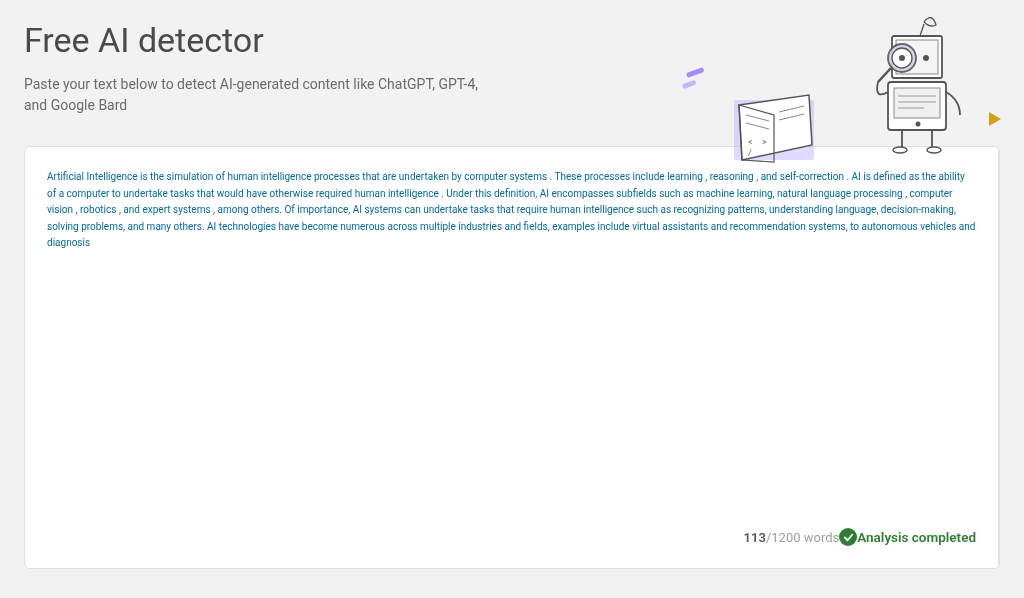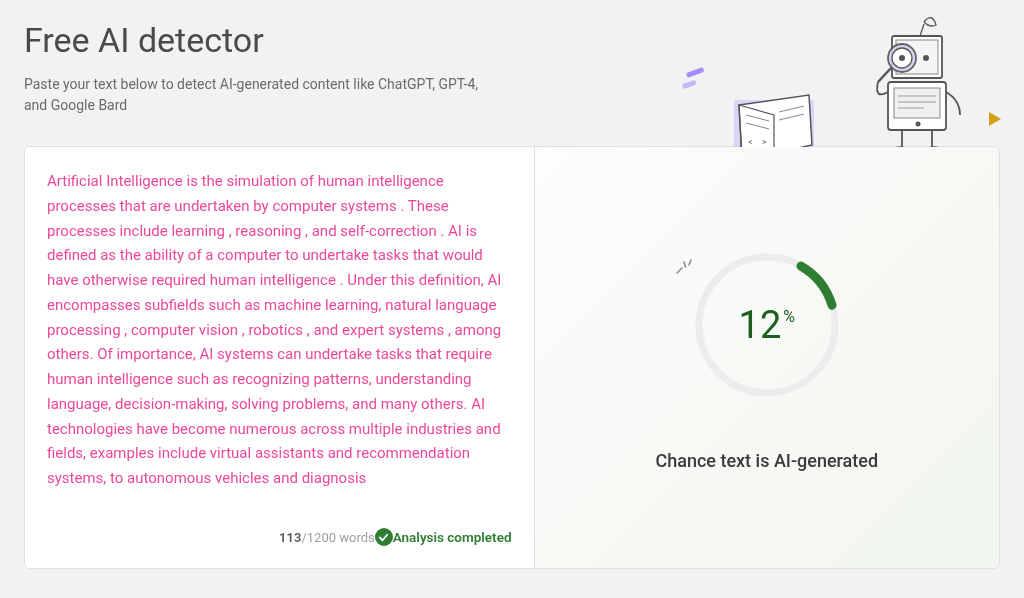--- a/index.html
+++ b/index.html
@@ -58,23 +58,23 @@
       flex: 1;
       padding: 22px;
       border-right: 1px solid #e0e0e0;
       display: flex;
       flex-direction: column;
       background: #fff;
     }
     
     .text-area {
       flex: 1;
-      font-size: 15px;
+      font-size: 10px;
       line-height: 1.65;
-      color: #ec4899;
+      color: #0369a1;
       overflow-y: auto;
     }
     
     .footer-row {
       display: flex;
       justify-content: flex-end;
       align-items: center;
       padding-top: 14px;
       margin-top: auto;
     }
@@ -247,38 +247,14 @@
         <span class="check-icon">
           <svg viewBox="0 0 12 12">
               <path d="M2 6 L5 9 L10 3" stroke="#fff" stroke-width="2" fill="none" stroke-linecap="round" stroke-linejoin="round"></path>
             </svg>
         </span>
         <span>Analysis completed</span>
       </div>
     </div>
   </div>
 
-  <div class="right-panel">
-    <div class="gauge-wrap">
-      <div class="sparkle">
-        <svg width="24" height="24" viewBox="0 0 24 24">
-          <line x1="4" y1="18" x2="9" y2="13" stroke="#888" stroke-width="1.5" stroke-linecap="round"></line>
-          <line x1="11" y1="7" x2="12.5" y2="12" stroke="#888" stroke-width="1.5" stroke-linecap="round"></line>
-          <line x1="18" y1="5" x2="16" y2="10" stroke="#888" stroke-width="1.5" stroke-linecap="round"></line>
-        </svg>
-      </div>
-      <svg class="gauge-bg" viewBox="0 0 160 160">
-        <circle cx="80" cy="80" r="68" fill="none" stroke="#ececec" stroke-width="7"></circle>
-      </svg>
-      <svg class="gauge-arc" viewBox="0 0 160 160">
-        <circle cx="80" cy="80" r="68" fill="none" stroke="#2e7d32" stroke-width="9" stroke-dasharray="51 376" stroke-dashoffset="0" transform="rotate(-60 80 80)" stroke-linecap="round"></circle>
-      </svg>
-      <div class="gauge-center">
-        <div class="percent-value">
-          <span>12</span>
-            <span class="percent-sign">%</span>
-        </div>
-      </div>
-    </div>
-    <div class="result-label">Chance text is AI-generated</div>
-  </div>
 
 </div>
 
 </body></html>

